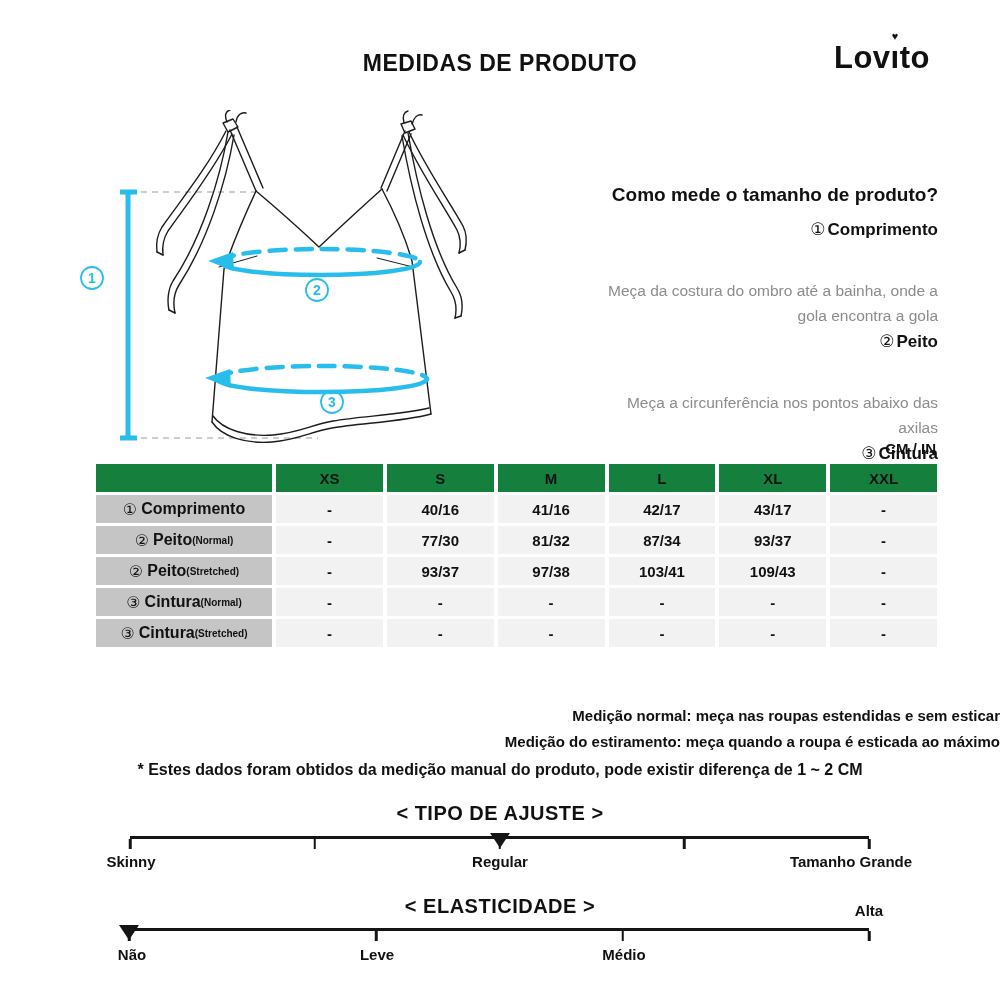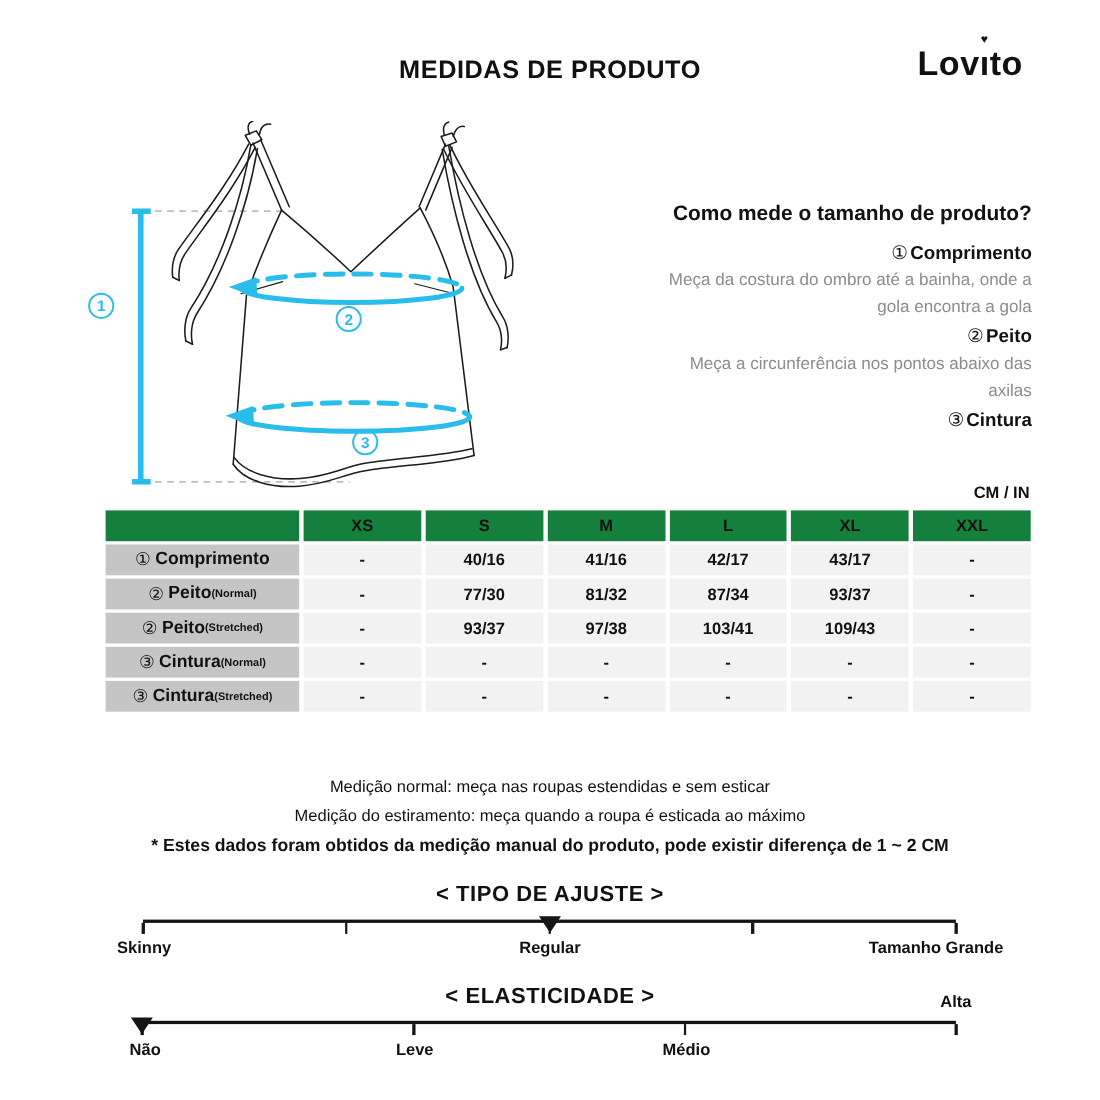--- a/index.html
+++ b/index.html
@@ -12,35 +12,35 @@
   .logo { position:absolute; top:40px; right:70px; font-size:31px; font-weight:800; letter-spacing:.5px; }
   .logo .iheart { position:relative; display:inline-block; }
   .logo .heart { position:absolute; left:50%; transform:translateX(-50%); top:-10px; font-size:11px; }
 
   .figure { position:absolute; left:60px; top:110px; }
 
   .guide { position:absolute; left:533px; top:184px; width:405px;text-align:right; }
   .guide h2 { font-size:19px; font-weight:800; margin-bottom:12px; }
   .g-item { font-size:17px; font-weight:700; line-height:24px; }
   .g-num { margin-right:2px; font-weight:400; }
-  .g-desc { font-size:15.5px; color:#8c8c8c; line-height:25px; white-space:pre-line; margin-bottom:2px; }
+  .g-desc { font-size:15.5px; color:#8c8c8c; line-height:25px; white-space:pre-line; margin-bottom:2px;margin-top:36px; }
 
   .unit { position:absolute; top:440px; right:64px; font-size:15px; font-weight:700; }
 
   .sizetable { position:absolute; left:96px; top:464px; width:841px;
                display:grid; grid-template-columns:176px repeat(6,1fr); gap:3px 4px; }
   .cell { height:28px; display:flex; align-items:center; justify-content:center; }
   .hdr { background:#15803d; font-weight:700; font-size:15px; }
   .lbl { background:#c5c5c5; font-weight:700; font-size:16px; }
   .lbl .circ { font-weight:400; font-size:16px; margin-right:4px; }
   .lbl .sub { font-size:10px; font-weight:700; }
   .val { background:#f2f2f2; font-weight:700; font-size:15px; }
 
   .notes { position:absolute; top:703px; left:0; width:1000px; text-align:center; }
-  .note-line { font-size:15px; font-weight:400; line-height:26px; }
+  .note-line { font-size:15px; font-weight:700; line-height:26px;text-align:right; }
   .disclaimer { position:absolute; top:761px; left:0; width:1000px; text-align:center;
                 font-size:16px; font-weight:700; }
 
   .scale-title { position:absolute; left:0; width:1000px; text-align:center;
                  font-size:20px; font-weight:800; letter-spacing:.5px; }
   .track { position:absolute; height:3px; background:#151515; }
   .tick { position:absolute; top:3px; width:2.5px; height:10px; background:#151515; transform:translateX(-50%); }
   .marker { position:absolute; top:-3px; width:0; height:0; transform:translateX(-50%);
             border-left:10px solid transparent; border-right:10px solid transparent;
             border-top:15px solid #151515; }

